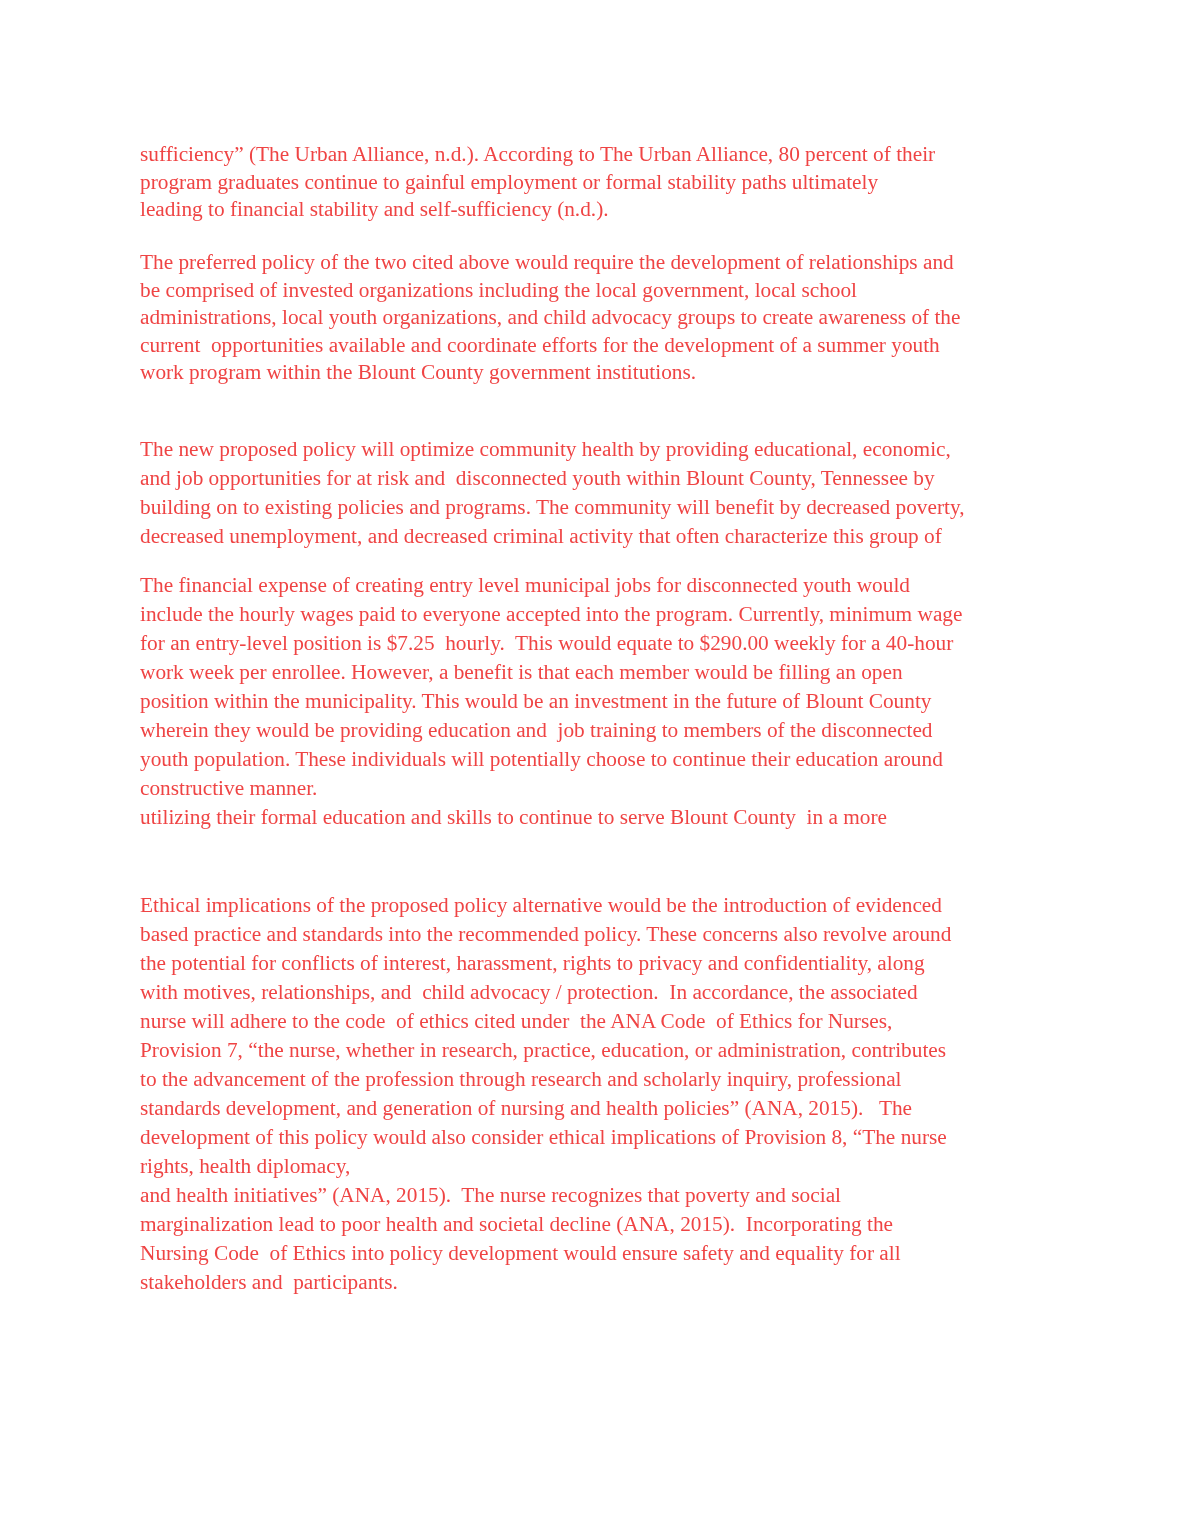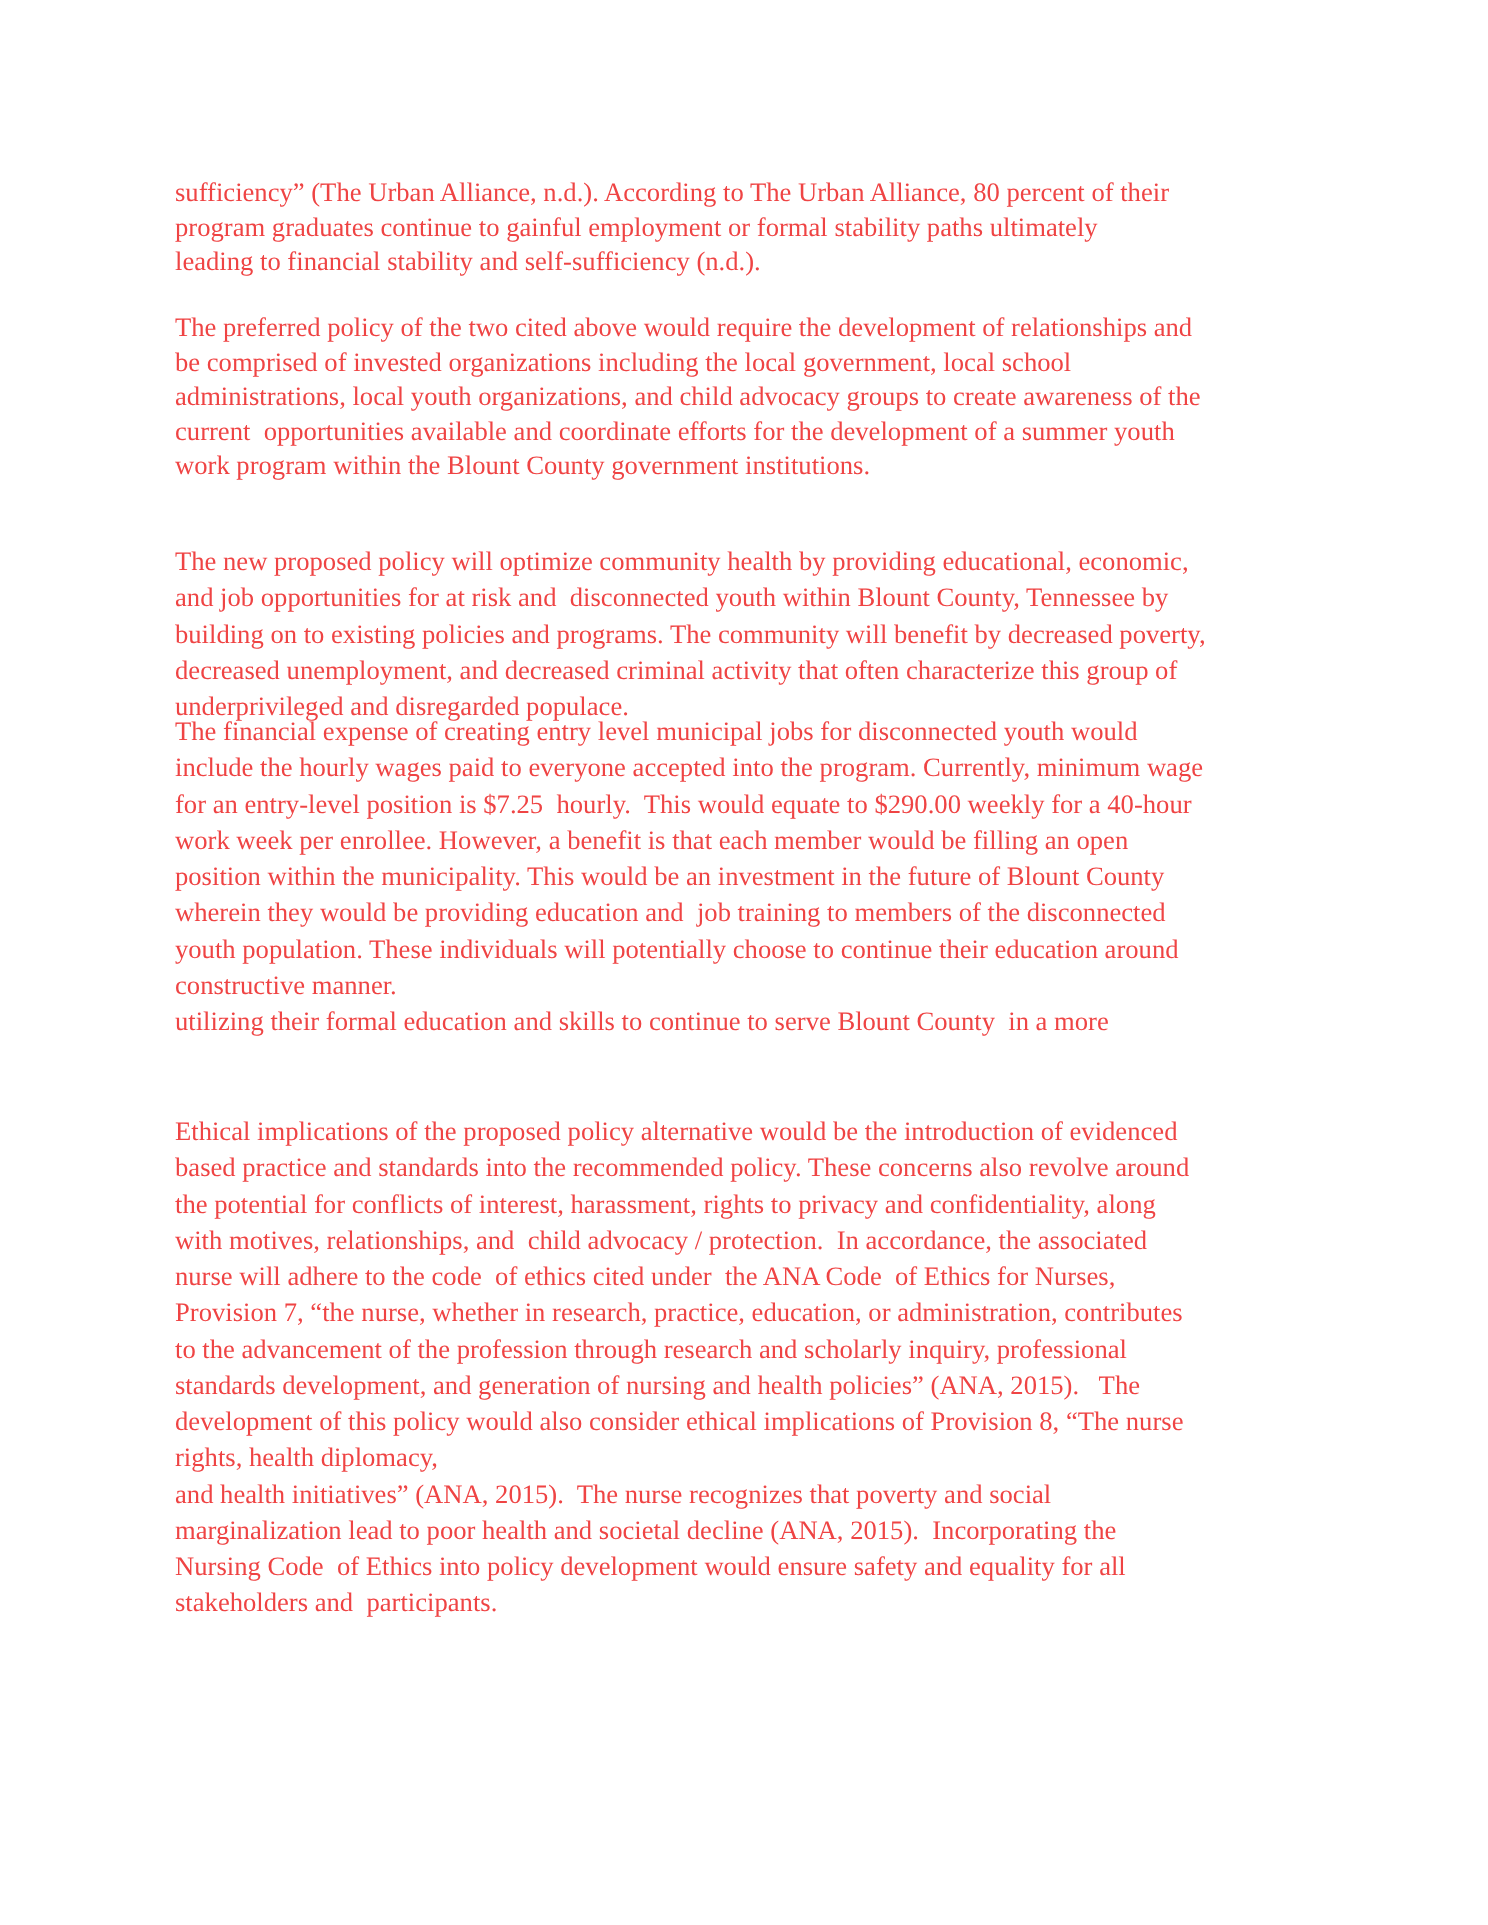--- a/index.html
+++ b/index.html
@@ -34,21 +34,20 @@
     <span class="line">administrations, local youth organizations, and child advocacy groups to create awareness of the</span>
     <span class="line">current  opportunities available and coordinate efforts for the development of a summer youth</span>
     <span class="line">work program within the Blount County government institutions.</span>
   </div>
 
   <div class="para p3">
     <span class="line">The new proposed policy will optimize community health by providing educational, economic,</span>
     <span class="line">and job opportunities for at risk and  disconnected youth within Blount County, Tennessee by</span>
     <span class="line">building on to existing policies and programs. The community will benefit by decreased poverty,</span>
     <span class="line">decreased unemployment, and decreased criminal activity that often characterize this group of</span>
-    <span class="line">underprivileged and disregarded populace.</span>
   </div>
 
   <div class="para p4">
     <span class="line">The financial expense of creating entry level municipal jobs for disconnected youth would</span>
     <span class="line">include the hourly wages paid to everyone accepted into the program. Currently, minimum wage</span>
     <span class="line">for an entry-level position is $7.25  hourly.  This would equate to $290.00 weekly for a 40-hour</span>
     <span class="line">work week per enrollee. However, a benefit is that each member would be filling an open</span>
     <span class="line">position within the municipality. This would be an investment in the future of Blount County</span>
     <span class="line">wherein they would be providing education and  job training to members of the disconnected</span>
     <span class="line">youth population. These individuals will potentially choose to continue their education around</span>

